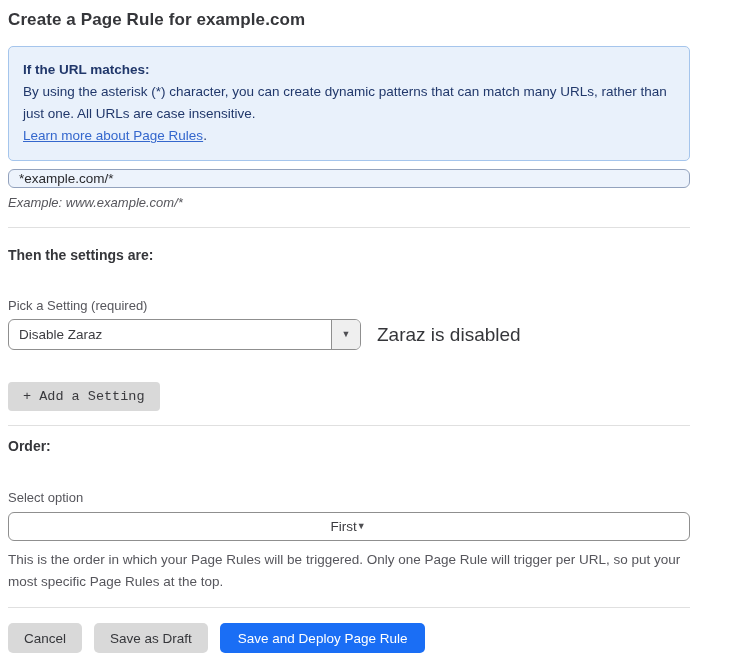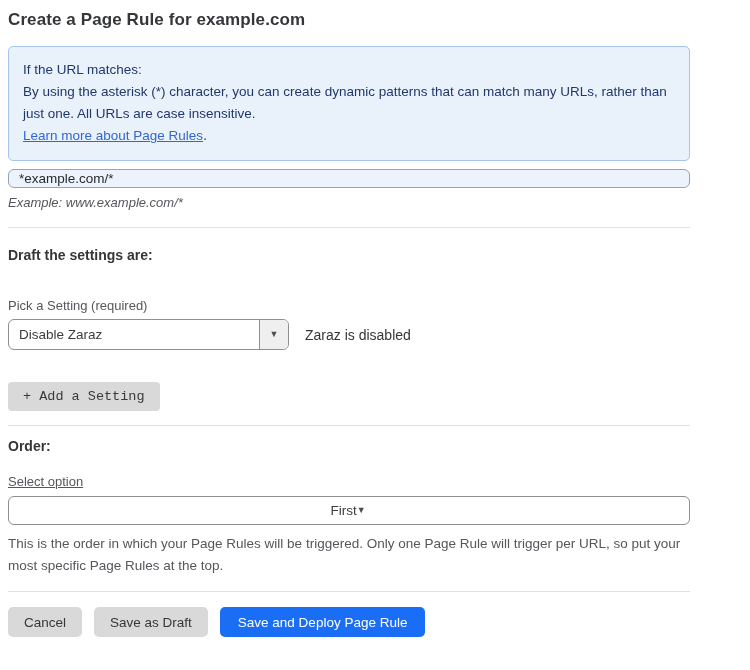--- a/index.html
+++ b/index.html
@@ -27,21 +27,21 @@
     margin-top: 16px;
     background: #e9f1fb;
     border: 1px solid #a5c5ec;
     border-radius: 5px;
     padding: 12px 14px 13px 14px;
     color: #21386b;
     font-size: 13.5px;
     line-height: 22px;
     width: 682px;
   }
-  .info-box .info-heading { font-weight: 400; }
+  .info-box .info-heading { font-weight: 700; }
   .info-box a.info-link {
     color: #3467cd;
     text-decoration: underline;
     cursor: pointer;
   }
 
   .field-label {
     font-size: 13px;
     color: #56565c;
     margin-top: 18px;
@@ -83,21 +83,21 @@
     margin-top: 19px;
   }
 
   
   .setting-row {
     display: flex;
     align-items: center;
     margin-top: 6px;
   }
   .setting-select {
-    width: 281px;
+    width: 353px;
     height: 31px;
     background: #ffffff;
     border: 1px solid #8f8f8f;
     border-radius: 6px;
     display: flex;
     align-items: stretch;
     overflow: hidden;
     cursor: pointer;
   }
   .setting-select .select-value {
@@ -116,42 +116,42 @@
     align-items: center;
     justify-content: center;
   }
   .arrow-glyph {
     font-size: 9px;
     color: #4f4f53;
     line-height: 1;
   }
   .status-text {
     margin-left: 16px;
-    font-size: 14px;
+    font-size: 19px;
     color: #35363a;
   }
 
   .add-setting-btn {
     margin-top: 32px;
     display: inline-block;
     background: #d9d9d9;
     border: none;
     border-radius: 4px;
     padding: 7px 15px;
     font-family: Liberation Mono, monospace;
     font-size: 13.5px;
     color: #3a3a3e;
     cursor: pointer;
   }
 
   .divider-2 { margin-top: 14px; }
 
   .order-heading { margin-top: 12px; }
 
-  .order-label { margin-top: 20px; text-decoration: underline; }
+  .order-label { margin-top: 36px; }
 
   .order-select {
     margin-top: 7px;
     width: 682px;
     height: 29px;
     background: #ffffff;
     border: 1px solid #8f8f8f;
     border-radius: 6px;
     display: flex;
     align-items: center;
@@ -208,21 +208,21 @@
     <div class="info-heading">If the URL matches:</div>
     <div class="info-body">By using the asterisk (*) character, you can create dynamic patterns that can match many URLs, rather than just one. All URLs are case insensitive.</div>
     <div><a class="info-link">Learn more about Page Rules</a><span>.</span></div>
   </div>
 
   <input class="url-input" type="text" value="*example.com/*" style="">
   <div class="helper-text">Example: www.example.com/*</div>
 
   <hr class="divider">
 
-  <div class="section-heading">Draft the settings are:</div>
+  <div class="section-heading">Then the settings are:</div>
 
   <div class="field-label" style="margin-top:35px;">Pick a Setting (required)</div>
 
   <div class="setting-row">
     <div class="setting-select">
       <div class="select-value">Disable Zaraz</div>
       <div class="select-arrow-btn">
         <span class="arrow-glyph">▼</span>
       </div>
     </div>

